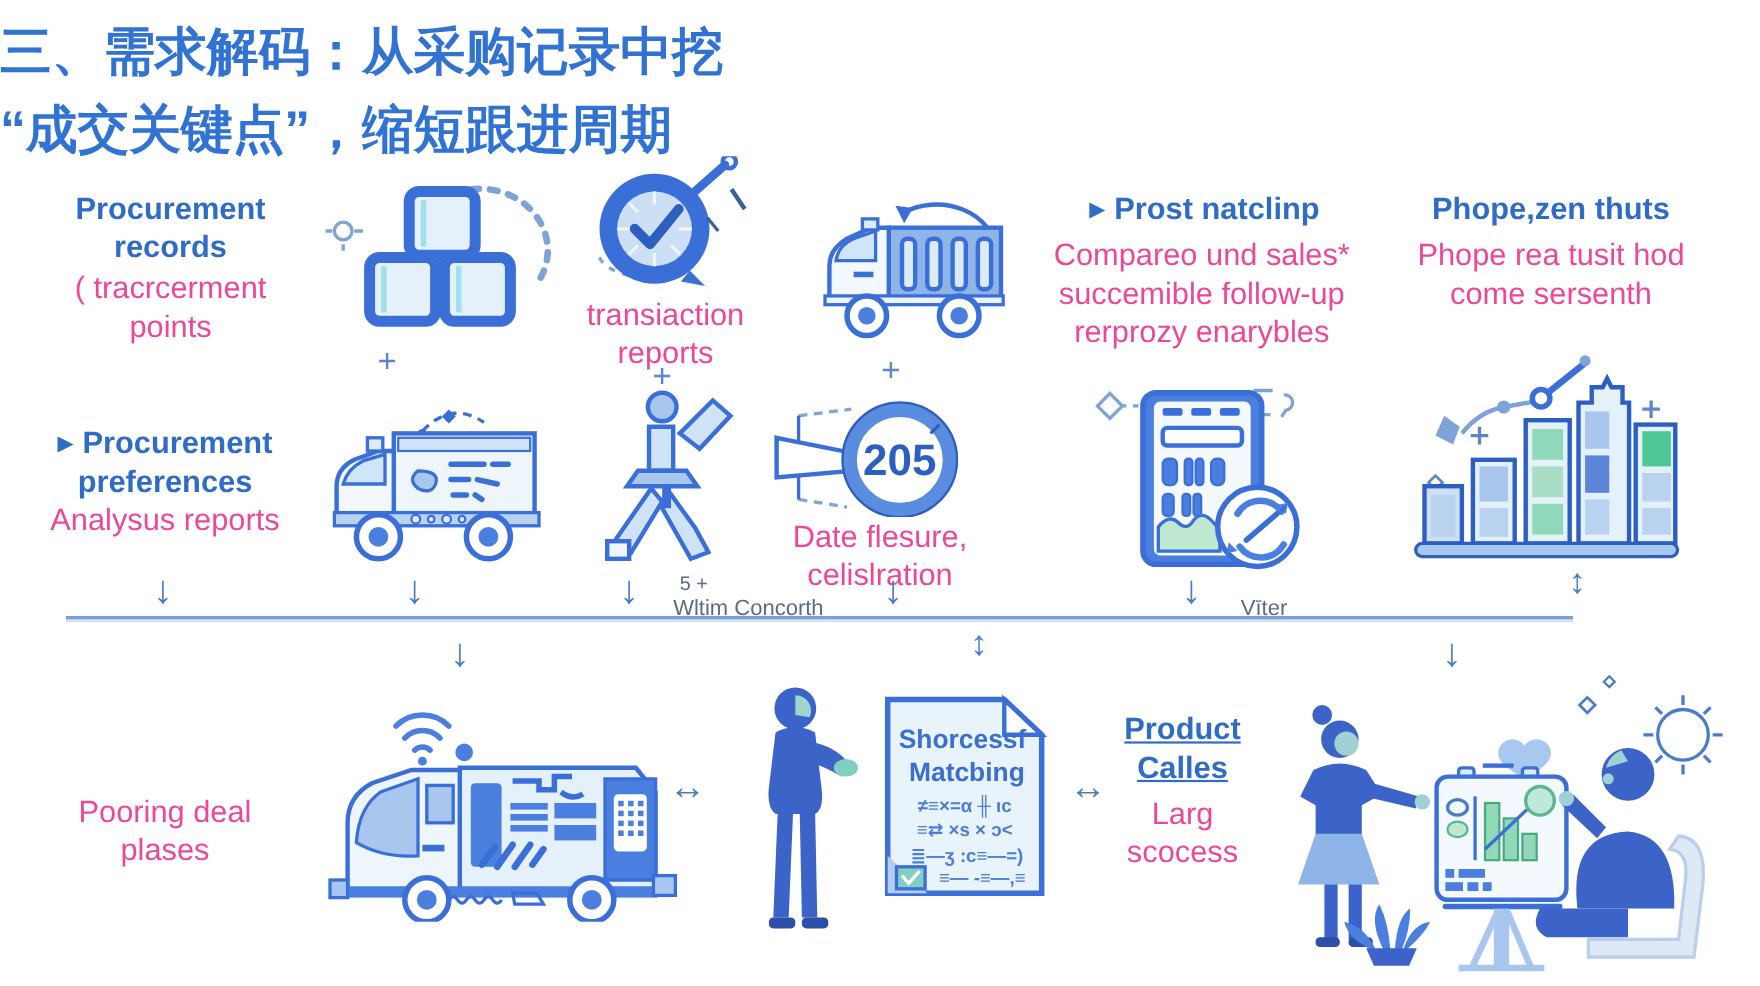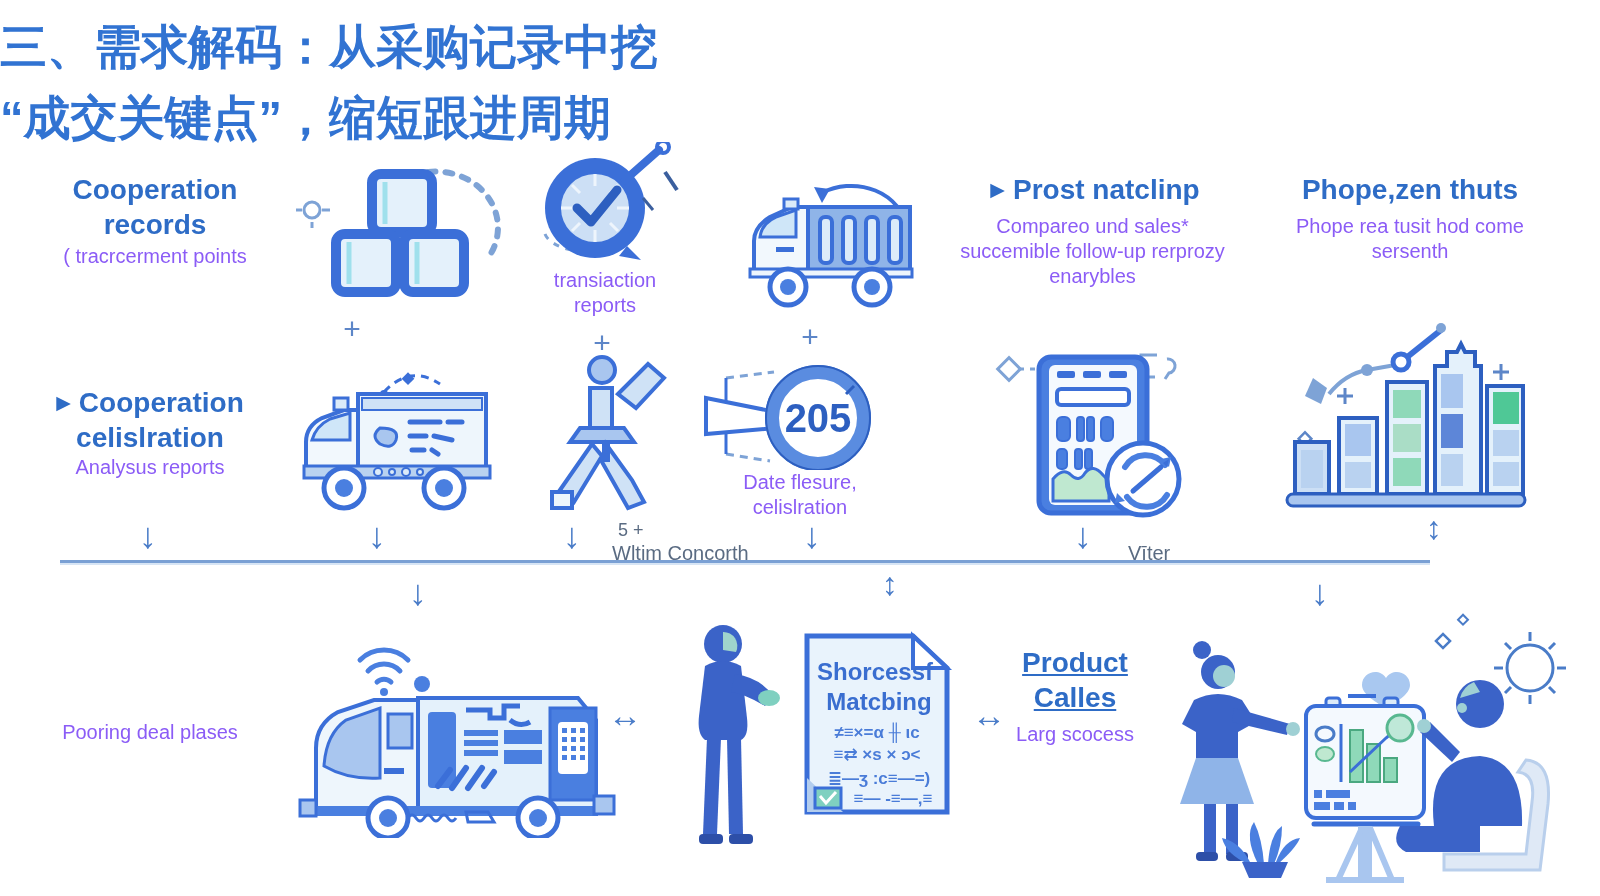--- a/index.html
+++ b/index.html
@@ -2,42 +2,42 @@
 <html><head>
 <meta charset="utf-8">
 <style>
   html,body{margin:0;padding:0;background:#ffffff;}
   .stage{position:relative;width:1600px;height:896px;background:#ffffff;overflow:hidden;
          font-family:"Liberation Sans","DejaVu Sans",sans-serif;}
   .abs{position:absolute;}
   .title{left:0;top:12px;width:100%;text-align:left;color:#3173d2;font-weight:700;
          font-size:47px;line-height:1.5;}
   .hb{color:#2e6cc6;font-weight:700;font-size:28px;line-height:1.25;text-align:center;}
-  .gray{color:#8b5cf6;font-size:20px;line-height:1.25;text-align:center;}
+  .gray{color:#ec4899;font-size:28px;line-height:1.25;text-align:center;}
   .marker{font-size:19px;margin-right:8px;position:relative;top:-3px;color:#2e6cc6;}
   .plus{color:#5d86c8;font-size:30px;text-align:center;}
   .arrow{color:#4a7cc8;font-size:36px;line-height:1;text-align:center;}
   .lr{color:#4a7cc8;font-size:34px;}
   .note{color:#5a6b82;font-size:20px;}
   .note-sm{color:#5a6b82;font-size:18px;}
   .divider{left:60px;top:560px;width:1370px;height:3px;background:#7aa0d4;border-bottom:2px solid #d7e5f5;}
   svg text{font-family:"Liberation Sans","DejaVu Sans",sans-serif;}
 </style>
 </head>
 <body>
 
 <div class="stage">
 
   <div class="abs title">
     <div>三、需求解码：从采购记录中挖</div>
     <div>“成交关键点”，缩短跟进周期</div>
   </div>
 
   <div class="abs hb" style="left:40px;top:172px;width:230px;">
-    <span>Cooperation records</span>
+    <span>Procurement records</span>
   </div>
   <div class="abs gray" style="left:30px;top:244px;width:250px;">( tracrcerment points</div>
 
   <svg class="abs" style="left:292px;top:162px;" width="235" height="150" viewBox="0 0 235 150">
     <g fill="none" stroke="#7ea3d6" stroke-width="3">
       <circle cx="20" cy="48" r="8"></circle>
         <line x1="4" y1="48" x2="10" y2="48"></line>
         <line x1="30" y1="48" x2="38" y2="48"></line>
         <line x1="20" y1="60" x2="20" y2="66"></line>
     </g>
@@ -105,21 +105,21 @@
 
   <div class="abs hb" style="left:965px;top:172px;width:260px;">
     <span class="marker">▶</span><span>Prost natclinp</span>
   </div>
   <div class="abs gray" style="left:955px;top:214px;width:275px;">Compareo und sales* succemible follow-up rerprozy enarybles</div>
 
   <div class="abs hb" style="left:1280px;top:172px;width:260px;">Phope,zen thuts</div>
   <div class="abs gray" style="left:1280px;top:214px;width:260px;">Phope rea tusit hod come sersenth</div>
 
   <div class="abs hb" style="left:30px;top:385px;width:240px;">
-    <span class="marker">▶</span><span>Cooperation celislration</span>
+    <span class="marker">▶</span><span>Procurement preferences</span>
   </div>
   <div class="abs gray" style="left:40px;top:455px;width:220px;">Analysus reports</div>
   <div class="abs arrow" style="left:128px;top:518px;width:40px;">↓</div>
 
   <svg class="abs" style="left:292px;top:358px;" width="215" height="160" viewBox="0 0 215 160">
     <path d="M92,34 Q118,6 148,26" fill="none" stroke="#3b6fd8" stroke-width="3" stroke-dasharray="8 6"></path>
     <rect x="112" y="16" width="9" height="9" transform="rotate(45 116 20)" fill="#3b6fd8"></rect>
     <circle cx="92" cy="36" r="4" fill="#3b6fd8"></circle>
     <rect x="66" y="36" width="128" height="74" fill="#eef6fc" stroke="#3b6fd8" stroke-width="4"></rect>
     <rect x="70" y="40" width="120" height="12" fill="#cfe2f6" stroke="#3b6fd8" stroke-width="2"></rect>

